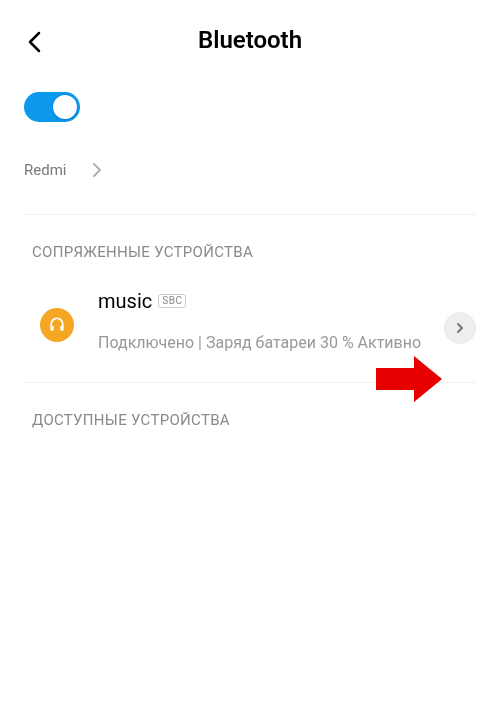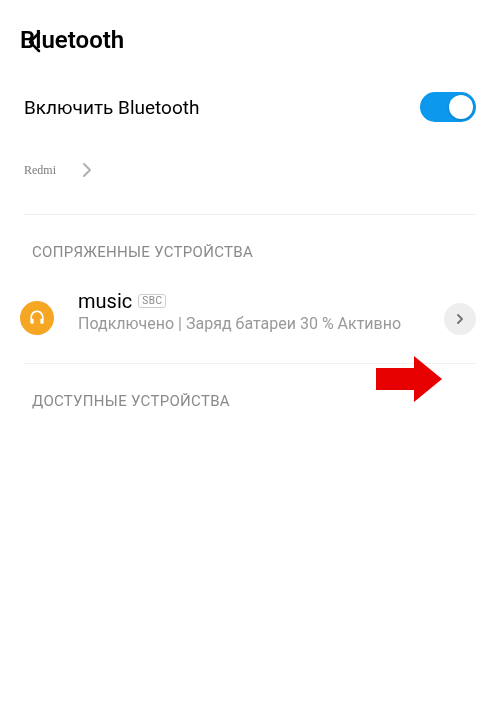--- a/index.html
+++ b/index.html
@@ -27,40 +27,40 @@
       left: 22px;
       top: 30px;
       width: 24px;
       height: 24px;
       display: flex;
       align-items: center;
       justify-content: center;
     }
     .header-title {
       flex: 1;
+      text-align: center;
       font-size: 24px;
       font-weight: 600;
       color: #000;
     }
     .row {
       display: flex;
       align-items: center;
       padding: 18px 24px;
       min-height: 60px;
     }
     .row-label {
       flex: 1;
       font-size: 19px;
       color: #000;
     }
     .row-value {
-      font-size: 12px;
+      font-size: 15px;
       color: #7a7a7a;
       margin-right: 26px;
-      font-family: Liberation Serif, serif;
     }
     .toggle {
       width: 56px;
       height: 30px;
       border-radius: 15px;
       position: relative;
       display: inline-block;
     }
     .toggle-on {
       background: #0c98ed;
@@ -87,22 +87,22 @@
     }
     .section-title {
       padding: 28px 24px 14px 24px;
       font-size: 15px;
       color: #8a8a8a;
       letter-spacing: 0.3px;
       margin-left: 8px;
     }
     .device-row {
       display: flex;
-      align-items: flex-end;
-      padding: 14px 24px 28px 20px;
+      align-items: center;
+      padding: 14px 24px 28px 40px;
       position: relative;
     }
     .device-icon {
       width: 34px;
       height: 34px;
       border-radius: 50%;
       background: #f5a623;
       display: flex;
       align-items: center;
       justify-content: center;
@@ -128,21 +128,21 @@
       color: #888;
       border: 1px solid #ccc;
       border-radius: 3px;
       padding: 0px 3px;
       line-height: 12px;
       letter-spacing: 0.5px;
     }
     .device-status {
       font-size: 16px;
       color: #999;
-      margin-top: 0;
+      margin-top: 19px;
       line-height: 1.35;
     }
     .detail-btn {
       width: 32px;
       height: 32px;
       border-radius: 50%;
       background: #eeeeee;
       display: flex;
       align-items: center;
       justify-content: center;
@@ -168,21 +168,20 @@
 <div class="header">
   <div class="back-btn">
     <svg width="14" height="22" viewBox="0 0 14 22">
       <polyline points="12,2 3,11 12,20" fill="none" stroke="#000" stroke-width="2.5" stroke-linecap="round" stroke-linejoin="round"></polyline>
     </svg>
   </div>
   <div class="header-title">Bluetooth</div>
 </div>
 
 <div class="row">
-  <div class="row-label">Включить Bluetooth</div>
   <div class="toggle toggle-on">
     <div class="toggle-knob"></div>
   </div>
 </div>
 
 <div class="row">
   <div class="row-value">Redmi</div>
   <span class="chevron-right">
     <svg width="10" height="16" viewBox="0 0 10 16">
       <polyline points="2,2 8,8 2,14" fill="none" stroke="#b0b0b0" stroke-width="2" stroke-linecap="round" stroke-linejoin="round"></polyline>

